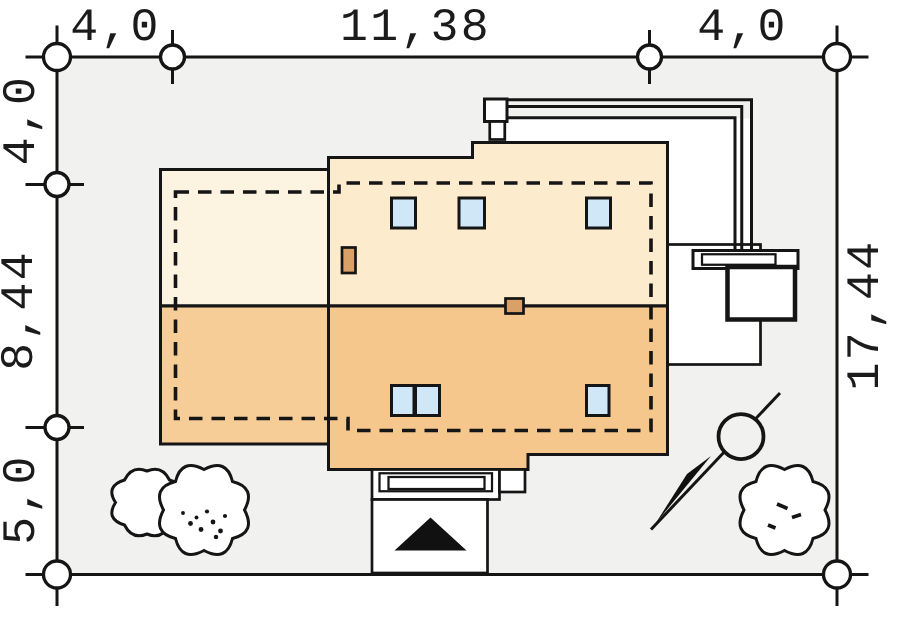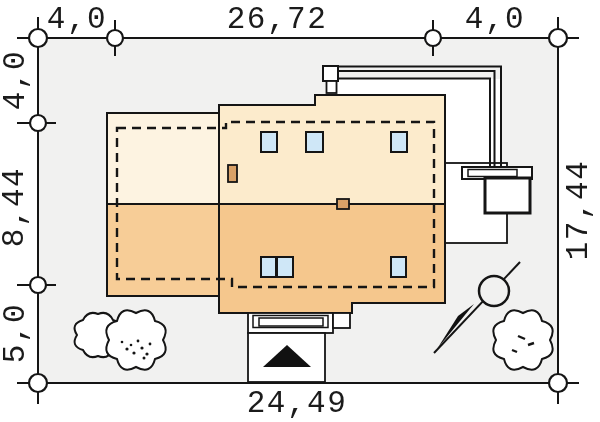--- a/index.html
+++ b/index.html
@@ -129,23 +129,22 @@
     <circle cx="433" cy="38" r="8"></circle>
     <circle cx="558" cy="38" r="9"></circle>
     <circle cx="38" cy="123" r="8"></circle>
     <circle cx="38" cy="285" r="8"></circle>
     <circle cx="38" cy="383" r="9"></circle>
     <circle cx="558" cy="383" r="9"></circle>
   </g>
 </svg>
 
 <span class="dim-label" style="left:77px;top:19px">4,0</span>
-<span class="dim-label" style="left:277px;top:19px">26,72</span>
+<span class="dim-label" style="left:277px;top:19px">11,38</span>
 <span class="dim-label" style="left:495px;top:19px">4,0</span>
 
 <span class="dim-label vert" style="left:15px;top:80px">4,0</span>
 <span class="dim-label vert" style="left:14px;top:207px">8,44</span>
 <span class="dim-label vert" style="left:15px;top:333px">5,0</span>
 
 <span class="dim-label vert" style="left:578px;top:210px">17,44</span>
 
-<span class="dim-label" style="left:297px;top:403px">24,49</span>
 </div>
 
 </body></html>

